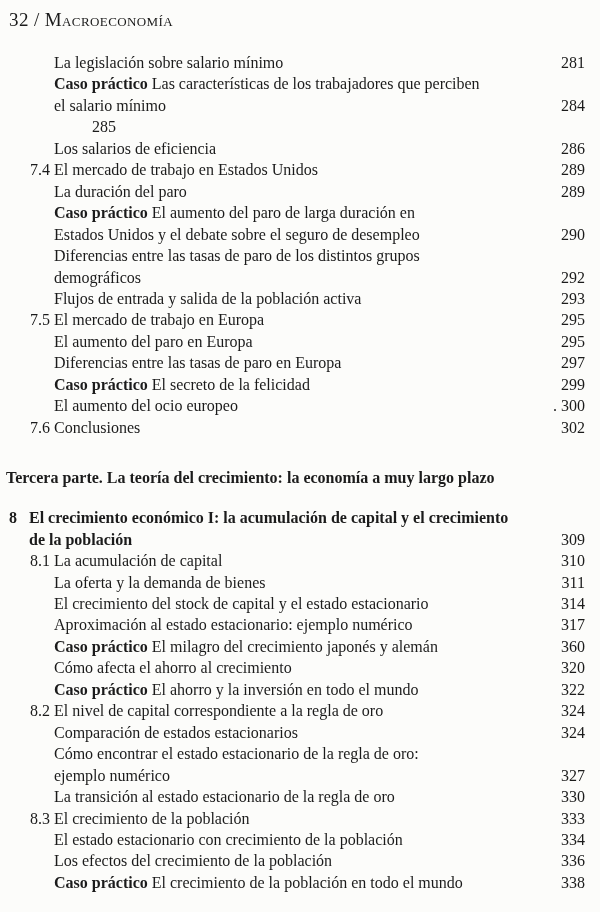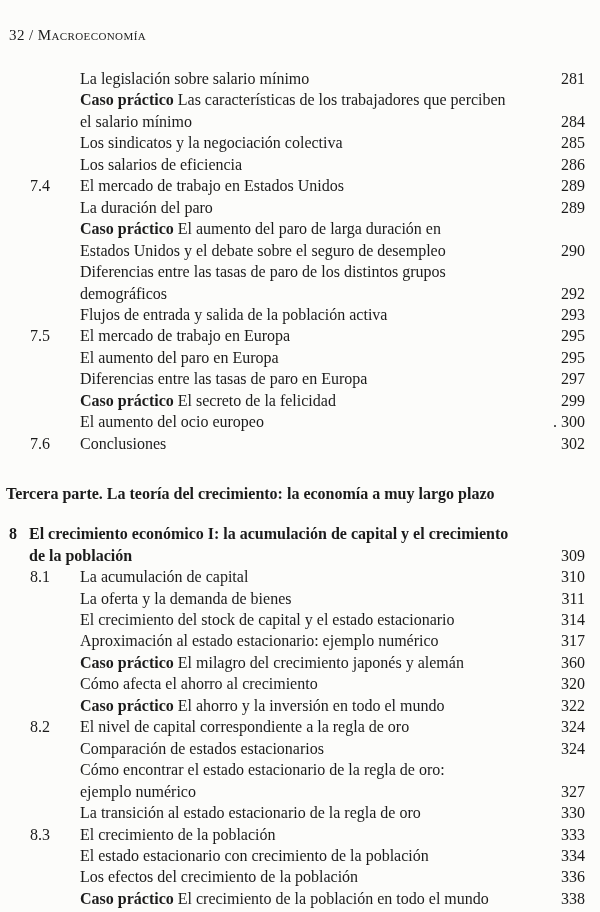--- a/index.html
+++ b/index.html
@@ -9,35 +9,35 @@
     height: 912px;
     margin: 0 auto;
     background: #fcfcfa;
     color: #1b1b1b;
     font-family: "Liberation Serif", "DejaVu Serif", serif;
     font-size: 16px;
     overflow: hidden;
     position: relative;
   }
   .running-header {
-    padding: 26px 0 0 9px;
-    font-size: 15px;
+    padding: 10px 0 0 9px;
+    font-size: 19px;
     font-variant: small-caps;
     letter-spacing: 0.4px;
     line-height: 19px;
   }
   .toc { margin-top: 23px; padding-right: 15px; }
   .row {
     display: flex;
     line-height: 21.45px;
     white-space: nowrap;
   }
   .num {
     flex: none;
-    width: 80px;
+    width: 54px;
     padding-left: 30px;
     box-sizing: border-box;
   }
   .row-chapter .num, .row-chapter2 .num {
     width: 29px;
     padding-left: 9px;
     font-weight: bold;
   }
   .row-chapter .text, .row-chapter2 .text { font-weight: bold; }
   .text { flex: 1 1 auto; overflow: visible; }
@@ -68,21 +68,20 @@
         <span class="text"><span class="bold">Caso práctico</span><span class="rest"> Las características de los trabajadores que perciben</span></span>
         <span class="page"></span>
       </div>
       <div class="row row-sub">
         <span class="num"></span>
         <span class="text"><span class="bold"></span><span class="rest">el salario mínimo</span></span>
         <span class="page">284</span>
       </div>
       <div class="row row-sub">
         <span class="num"></span>
-        <span class="text"><span class="bold"></span><span class="rest">Los sindicatos y la negociación colectiva</span></span>
         <span class="page">285</span>
       </div>
       <div class="row row-sub">
         <span class="num"></span>
         <span class="text"><span class="bold"></span><span class="rest">Los salarios de eficiencia</span></span>
         <span class="page">286</span>
       </div>
       <div class="row row-section">
         <span class="num">7.4</span>
         <span class="text"><span class="bold"></span><span class="rest">El mercado de trabajo en Estados Unidos</span></span>

